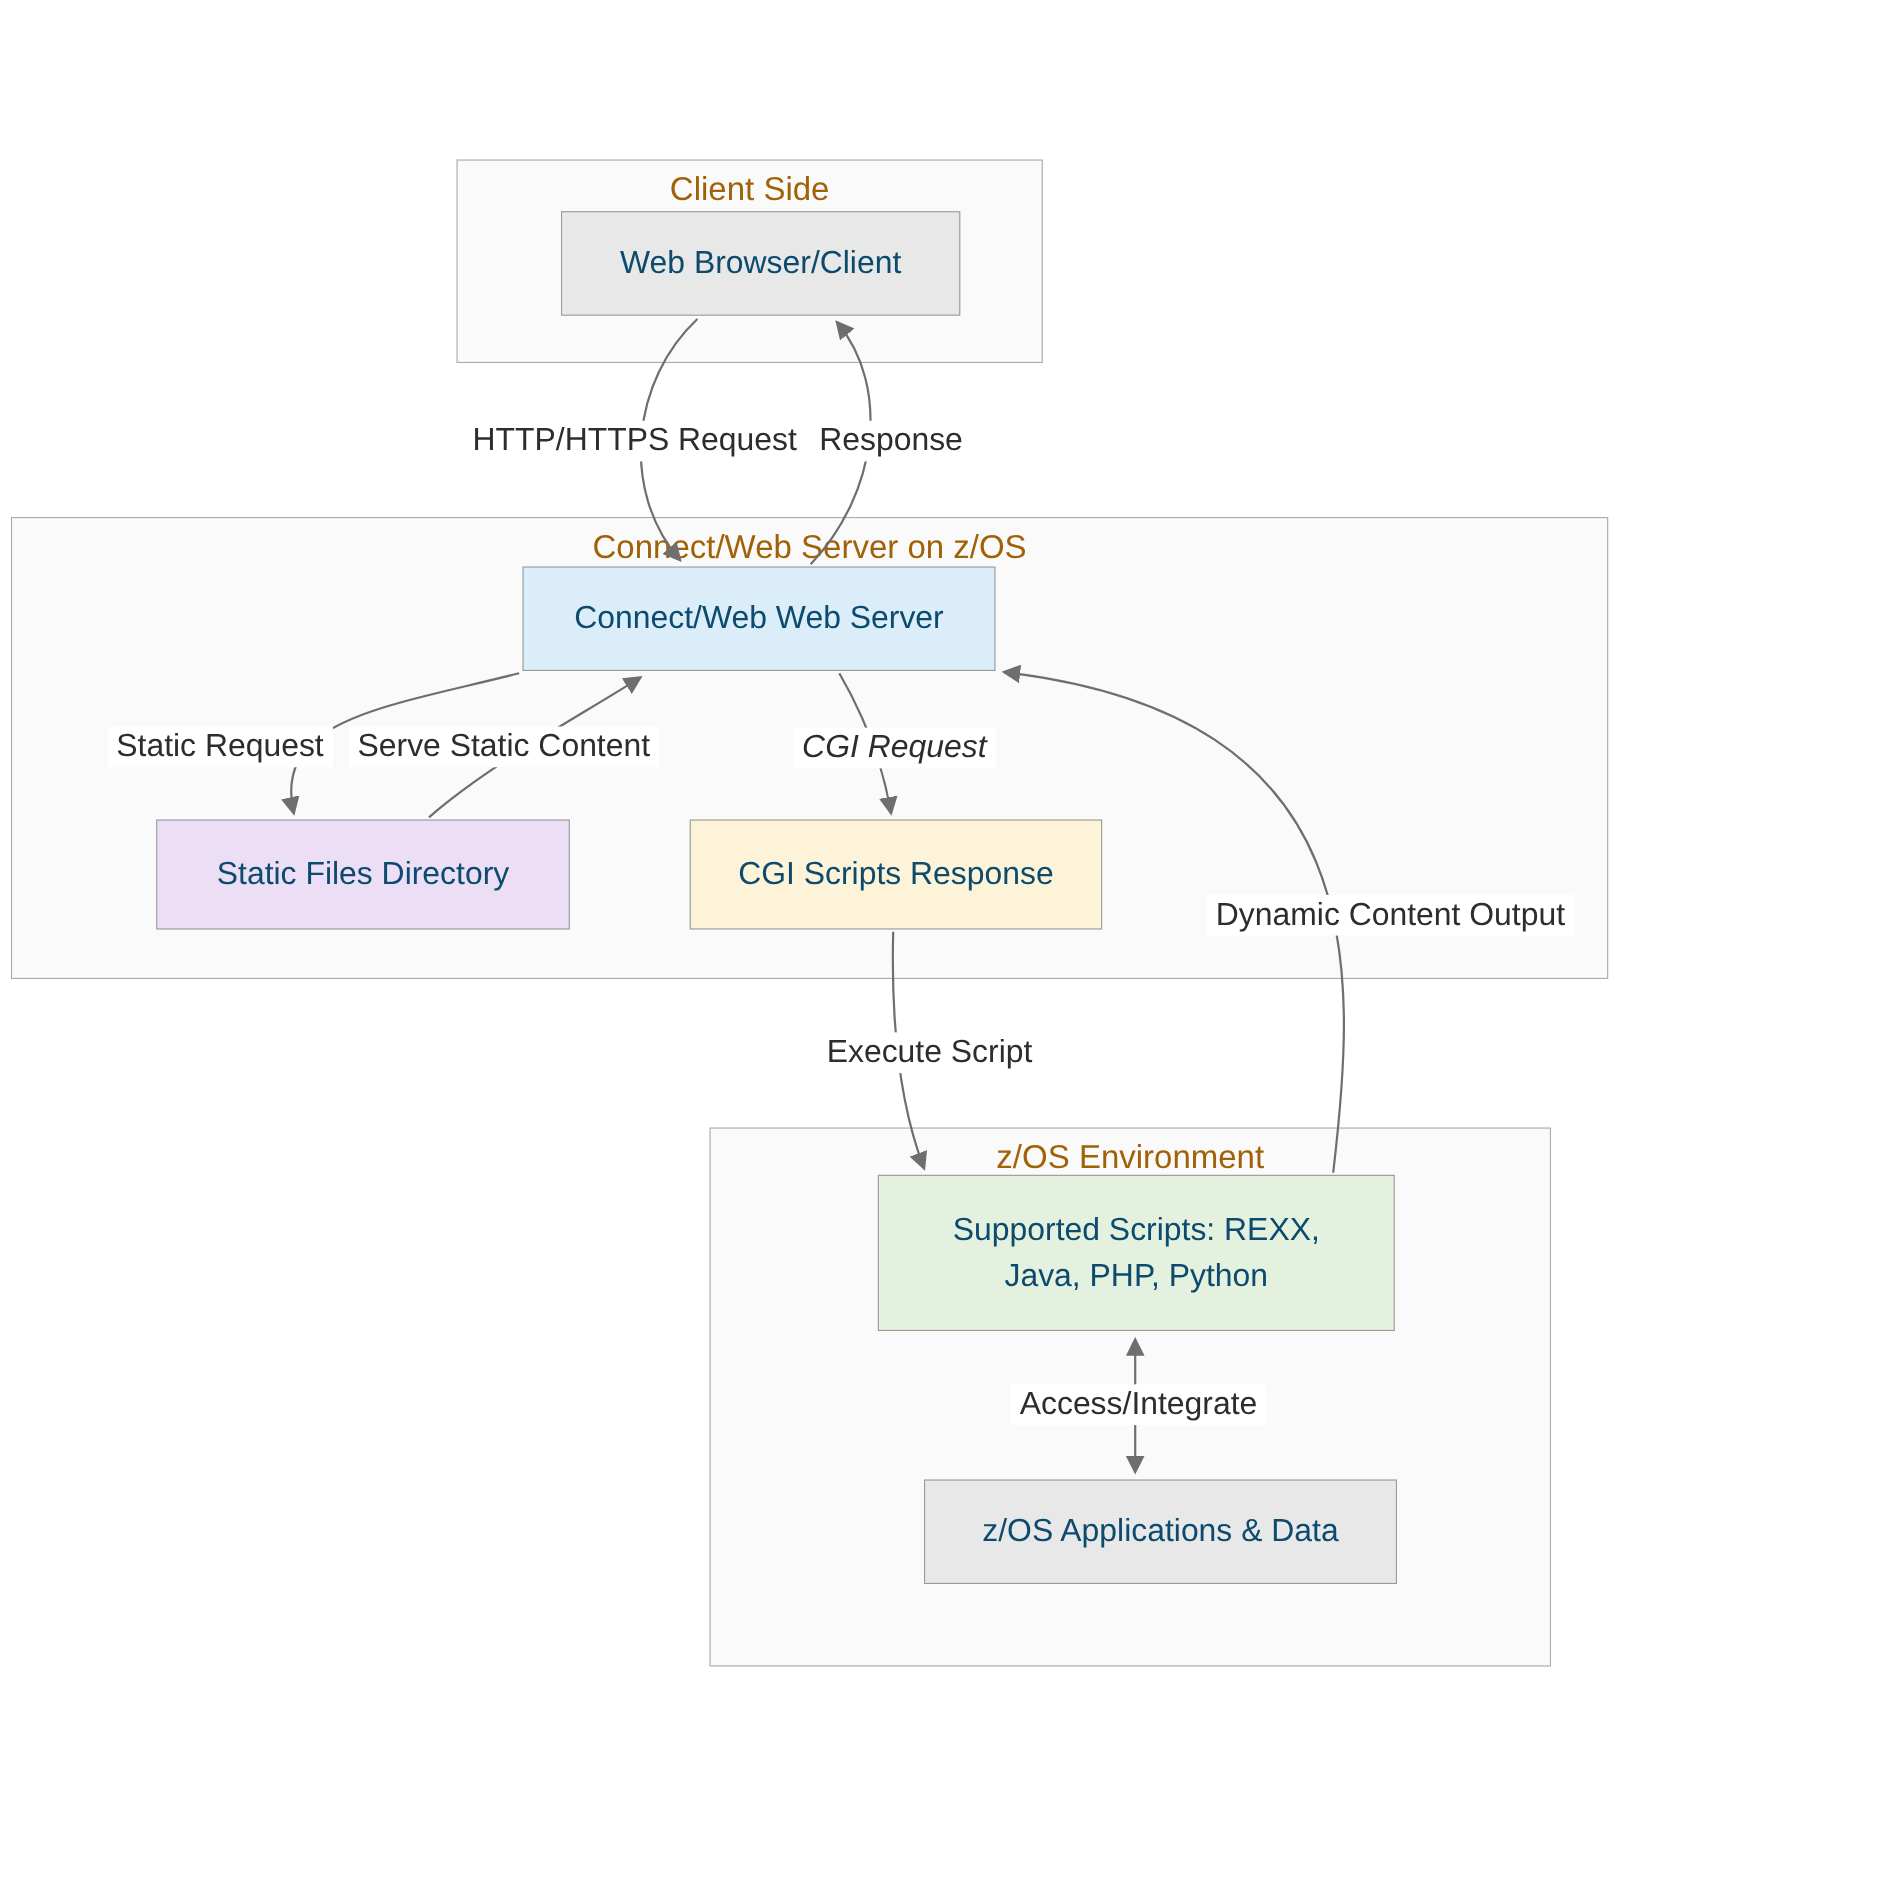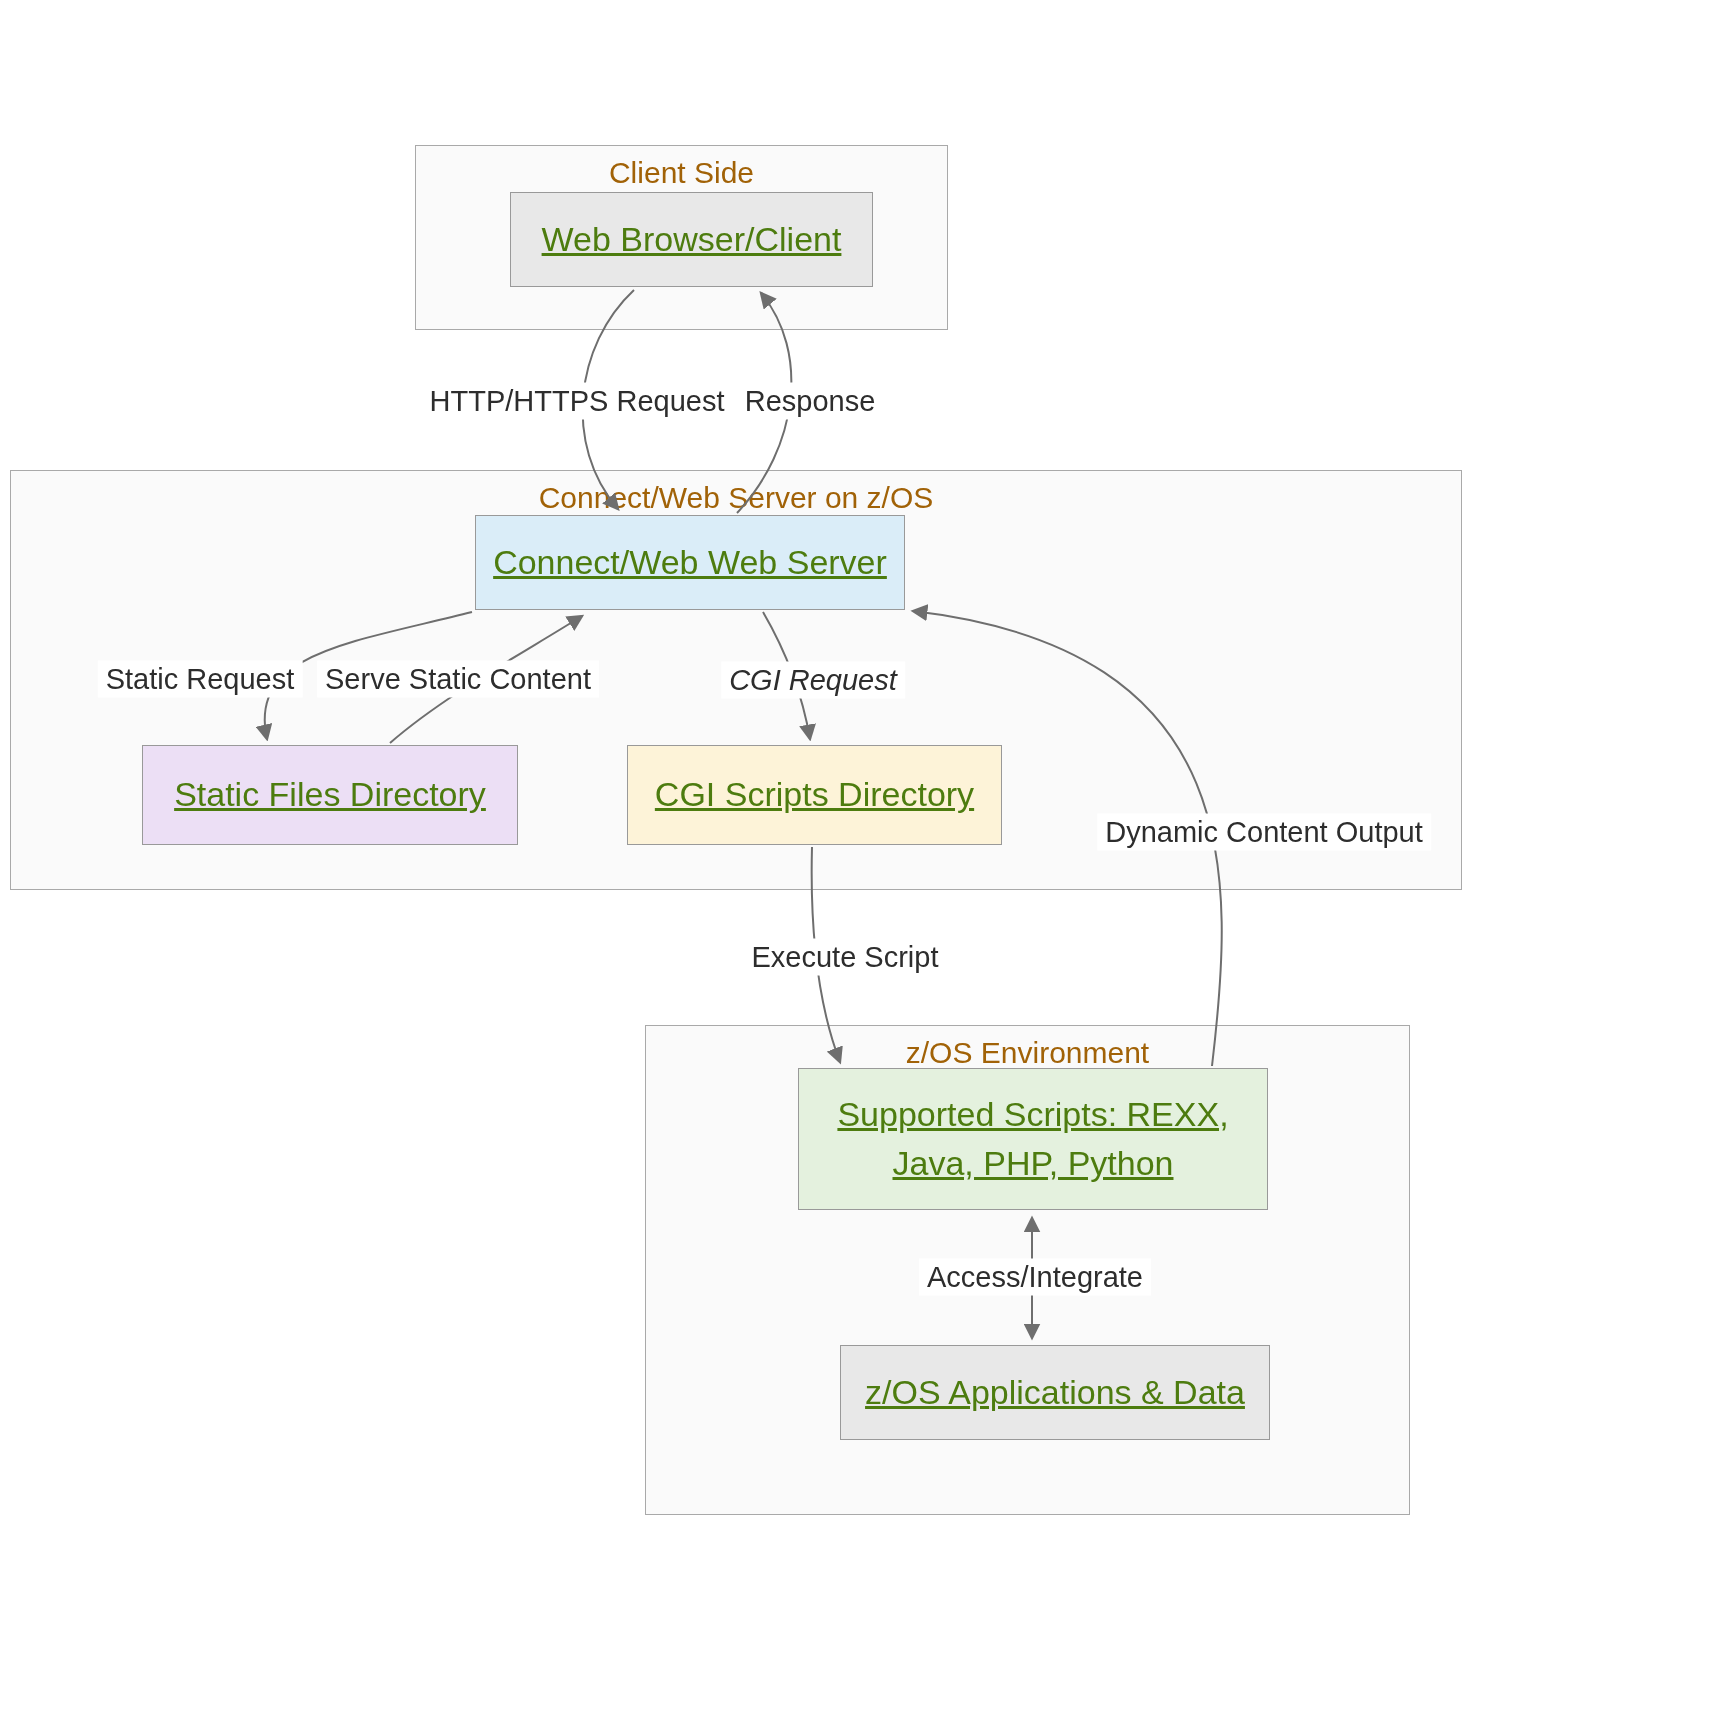--- a/index.html
+++ b/index.html
@@ -35,26 +35,25 @@
     z-index: 3;
   }
   .node {
     position: absolute;
     border: 1.5px solid #999999;
     display: flex;
     flex-direction: column;
     align-items: center;
     justify-content: center;
     text-align: center;
-    font-size: 34px;
-    color: #4d7c0f;
+    font-size: 29px;
+    color: #0c4a6e;
     z-index: 4;
     box-sizing: border-box;
     line-height: 1.45;
-    text-decoration: underline;
   }
   .node-browser   { left: 510px; top: 192px;  width: 363px; height: 95px;  background: #e8e8e8; }
   .node-webserver { left: 475px; top: 515px;  width: 430px; height: 95px;  background: #daedf8; }
   .node-static    { left: 142px; top: 745px;  width: 376px; height: 100px; background: #ecdff5; }
   .node-cgi       { left: 627px; top: 745px;  width: 375px; height: 100px; background: #fdf3d8; }
   .node-scripts   { left: 798px; top: 1068px; width: 470px; height: 142px; background: #e4f1de; }
   .node-apps      { left: 820px; top: 1345px; width: 430px; height: 95px;  background: #e8e8e8; margin-left: 20px; }
   .edge-label {
     position: absolute;
     transform: translate(-50%, -50%);
@@ -116,21 +115,21 @@
 
   <div class="node node-webserver">
     <span>Connect/Web Web Server</span>
   </div>
 
   <div class="node node-static">
     <span>Static Files Directory</span>
   </div>
 
   <div class="node node-cgi">
-    <span>CGI Scripts Directory</span>
+    <span>CGI Scripts Response</span>
   </div>
 
   <div class="node node-scripts">
     <span>Supported Scripts: REXX,</span>
     <span>Java, PHP, Python</span>
   </div>
 
   <div class="node node-apps">
     <span>z/OS Applications &amp; Data</span>
   </div>

